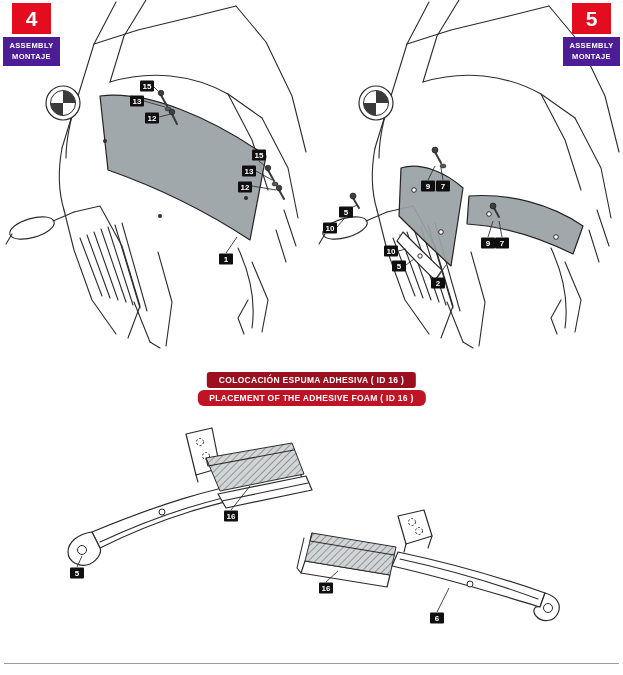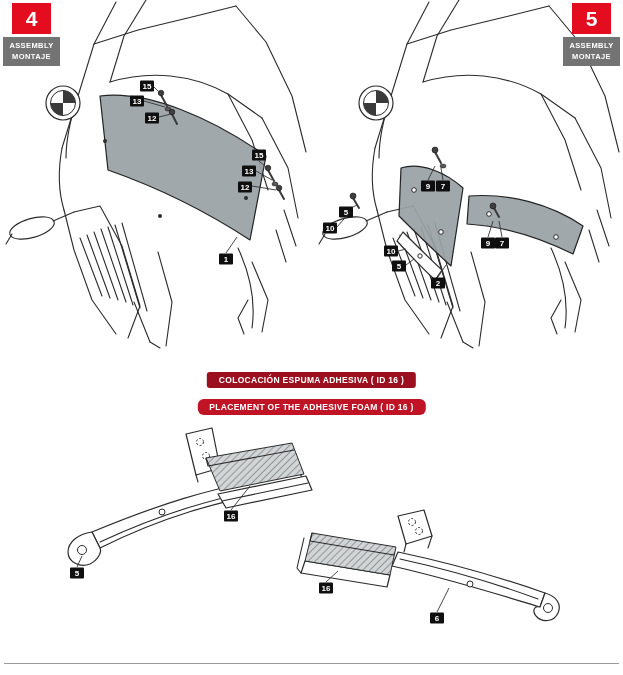--- a/index.html
+++ b/index.html
@@ -5,30 +5,30 @@
   * { margin:0; padding:0; box-sizing:border-box; }
   html,body { background:#ffffff; }
   body { font-family:"Liberation Sans", sans-serif; }
   .page { position:relative; width:623px; height:675px; background:#fff; overflow:hidden; }
 
   .step-badge { position:absolute; top:3px; display:flex; flex-direction:column; align-items:center; z-index:6; }
   .badge-left { left:3px; }
   .badge-right { right:3px; }
   .step-num { width:39px; height:31px; background:#e30d1f; color:#fff; font-weight:bold;
               font-size:21px; display:flex; align-items:center; justify-content:center; }
-  .step-label { margin-top:3px; background:#737373; color:#fff; font-size:7.5px; font-weight:bold;
+  .step-label { margin-top:3px; background:#4c1d95; color:#fff; font-size:7.5px; font-weight:bold;
                 letter-spacing:.4px; text-align:center; padding:4px 3px; line-height:1.4; width:57px; }
   .step-label span { display:block; }
 
   .panel-svg { position:absolute; top:0; }
   .panel-svg.left { left:0; }
   .panel-svg.right { left:313px; }
 
   .banner { position:absolute; left:50%; transform:translateX(-50%); top:372px;
-            display:flex; flex-direction:column; gap:11px; align-items:center; z-index:5; }
+            display:flex; flex-direction:column; gap:2px; align-items:center; z-index:5; }
   .banner-line { color:#fff; font-weight:bold; font-size:8.5px; letter-spacing:.3px;
                  padding:3px 12px; border-radius:3px; white-space:nowrap; text-align:center; }
   .banner-es { background:#9c0f1e; }
   .banner-en { background:#c01325;border-radius:6px; }
 
   .foam-svg { position:absolute; left:0; top:416px; }
 
   .footer-rule { position:absolute; left:4px; right:4px; bottom:11px; height:1px; background:#9a9a9a; }
 
   

